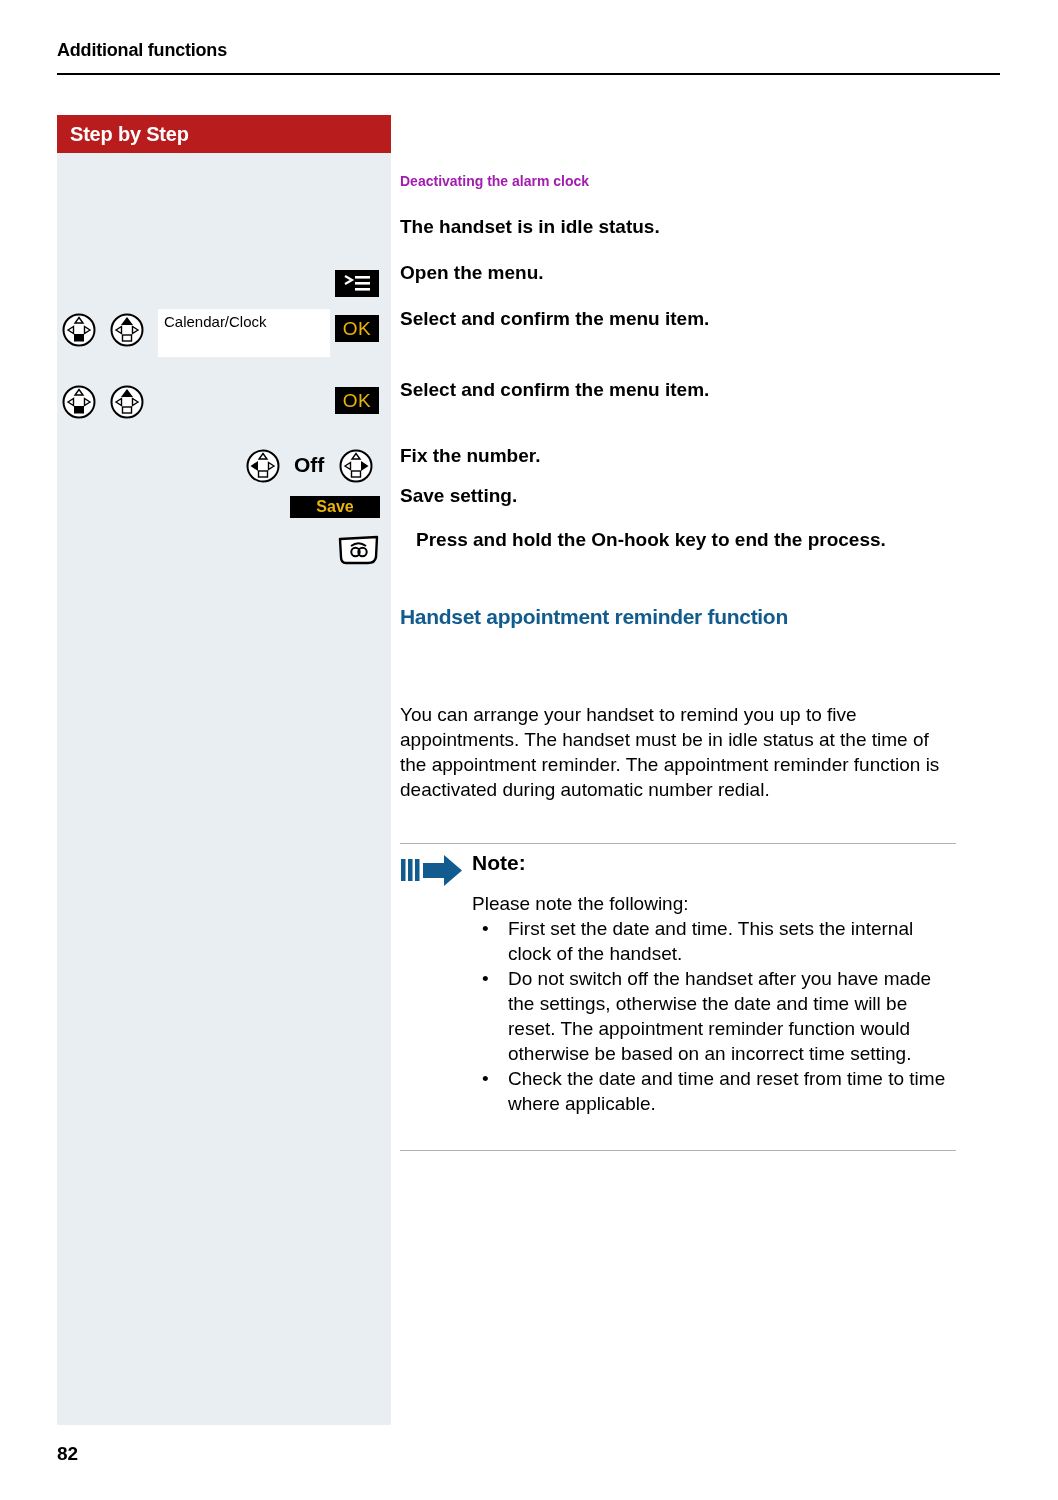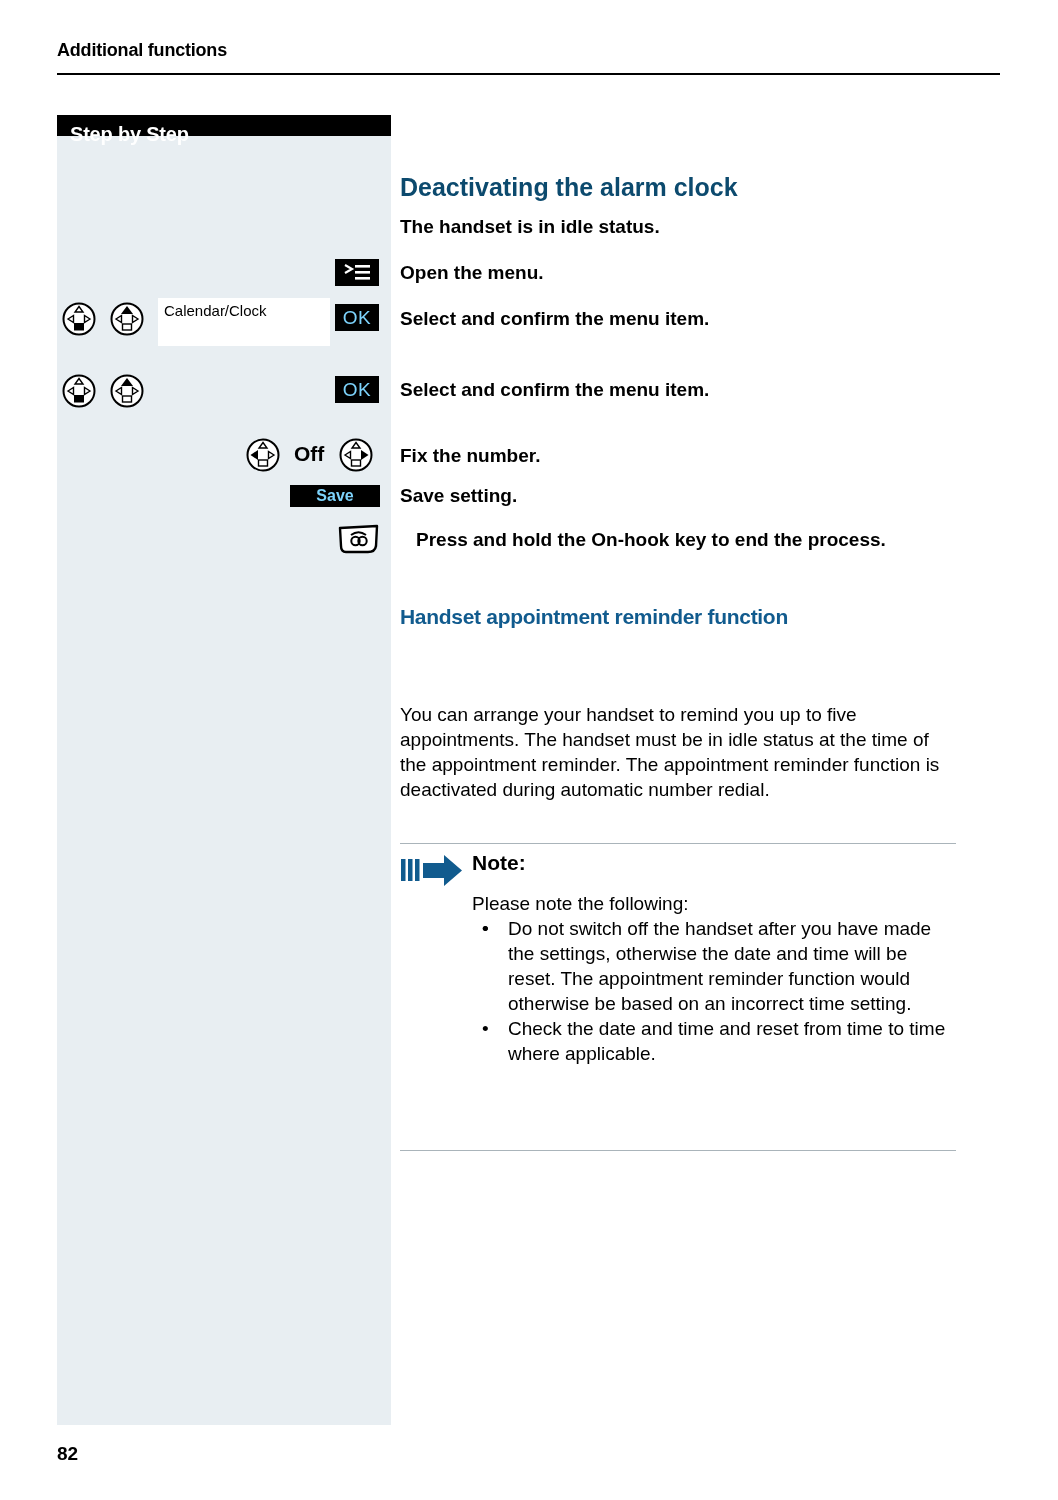--- a/index.html
+++ b/index.html
@@ -37,52 +37,52 @@
   
   #sidebar {
     position: absolute;
     left: 57px; top: 115px;
     width: 334px; height: 1310px;
     background: #e8eef2;
   }
   #sidebar-header {
     position: absolute;
     left: 0; top: 0;
-    width: 334px; height: 21px;
-    background: #000000;
+    width: 334px; height: 38px;
+    background: #b91c1c;
   }
   #sidebar-header .sh-label {
     position: absolute;
     left: 13px; top: 8px;
     font-size: 20px;
     font-weight: bold;
     color: #ffffff;
     letter-spacing: -0.2px;
   }
 
   
   .step-icons {
     position: absolute;
-    left: 0; width: 427px;
+    left: 0; width: 427px; margin-top: 11px;
   }
 
   
   .navkey {
     display: inline-block;
     width: 34px; height: 34px;
     vertical-align: middle;
     position: relative;
   }
   .navkey svg { display: block; }
 
   
   .blackbox {
     display: inline-block;
     background: #000;
-    color: #7dd3fc;
+    color: #eab308;
     text-align: center;
     vertical-align: middle;
     font-family: "Liberation Sans", sans-serif;
   }
   .ok-box {
     width: 44px; height: 27px;
     line-height: 27px;
     font-size: 19px;
     letter-spacing: 0.5px;
   }
@@ -126,23 +126,23 @@
   }
   .rtext {
     position: absolute;
     font-size: 19px;
     color: #000;
     white-space: nowrap;
     font-weight: bold;
   }
   .sub-heading {
     position: absolute;
-    font-size: 25px;
-    font-weight: bold;
-    color: #0c4a6e;
+    font-size: 14px;
+    font-weight: bold;
+    color: #a21caf;
     white-space: nowrap;
   }
   .main-heading {
     position: absolute;
     font-size: 21px;
     font-weight: bold;
     color: #115b8e;
     line-height: 42px;
     letter-spacing: -0.3px;
     width: 560px;
@@ -352,20 +352,21 @@
     </svg>
   </div>
 
   <div id="note-title">Note:</div>
 
   <div id="note-body">
     <p class="lead">Please note the following:</p>
     <ul>
       <li>
         <span class="bul">•</span>
+        <span>First set the date and time. This sets the internal clock of the handset.</span>
       </li>
       <li>
         <span class="bul">•</span>
         <span>Do not switch off the handset after you have made the settings, otherwise the date and time will be reset. The appointment reminder function would otherwise be based on an incorrect time setting.</span>
       </li>
       <li>
         <span class="bul">•</span>
         <span>Check the date and time and reset from time to time where applicable.</span>
       </li>
     </ul>

